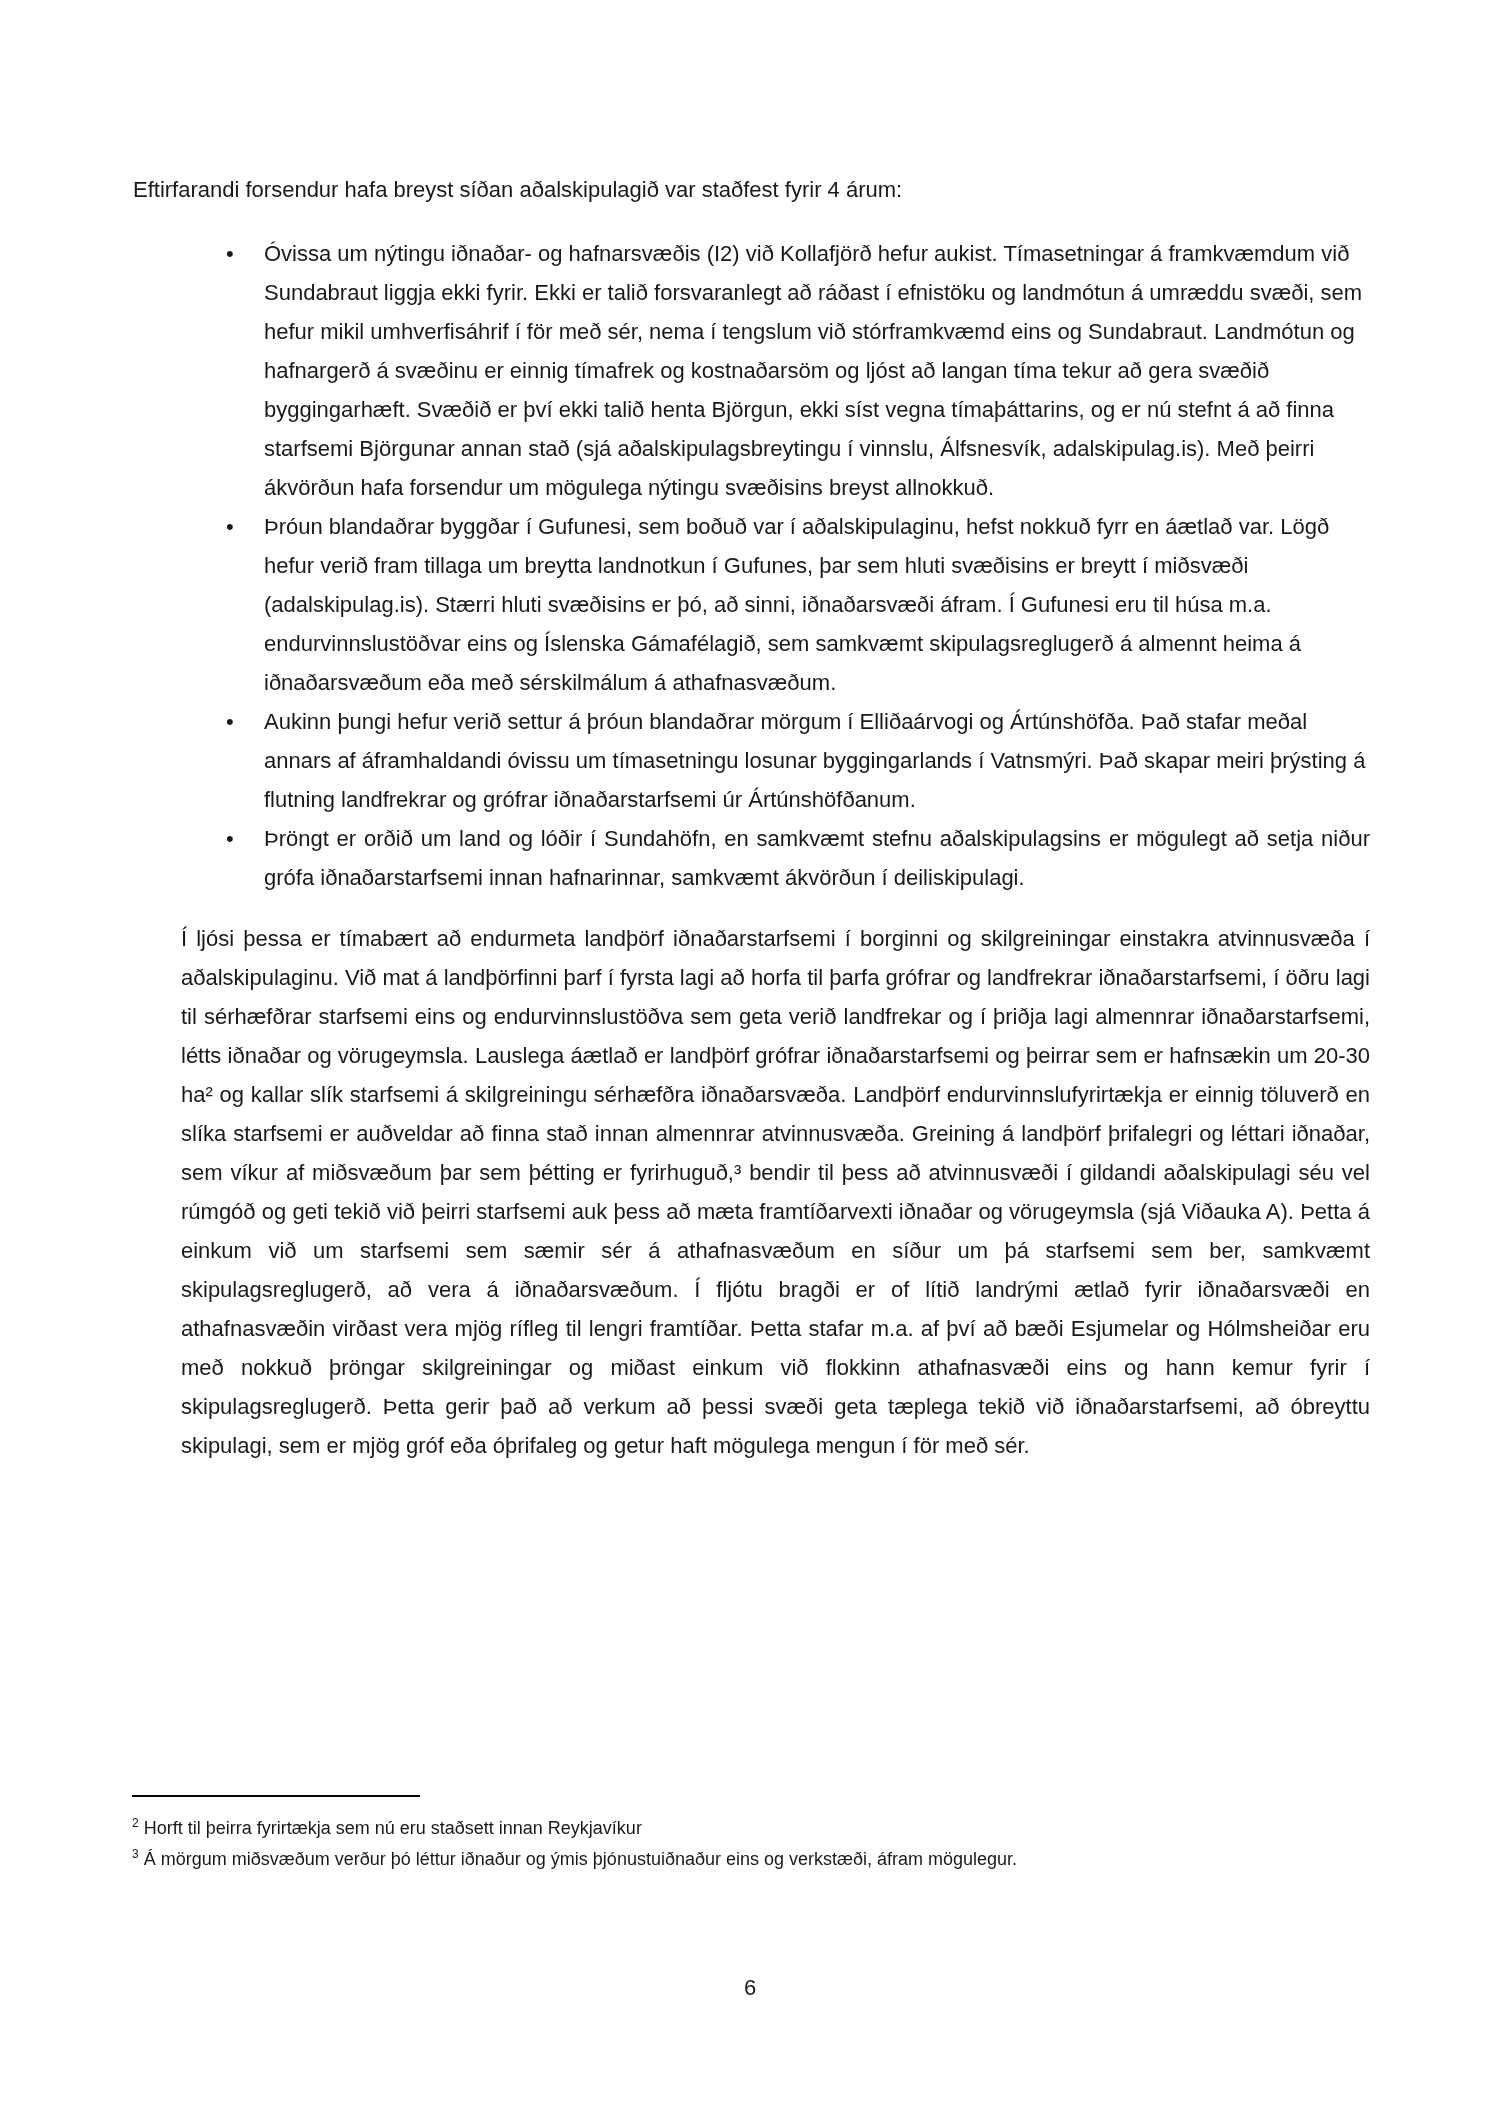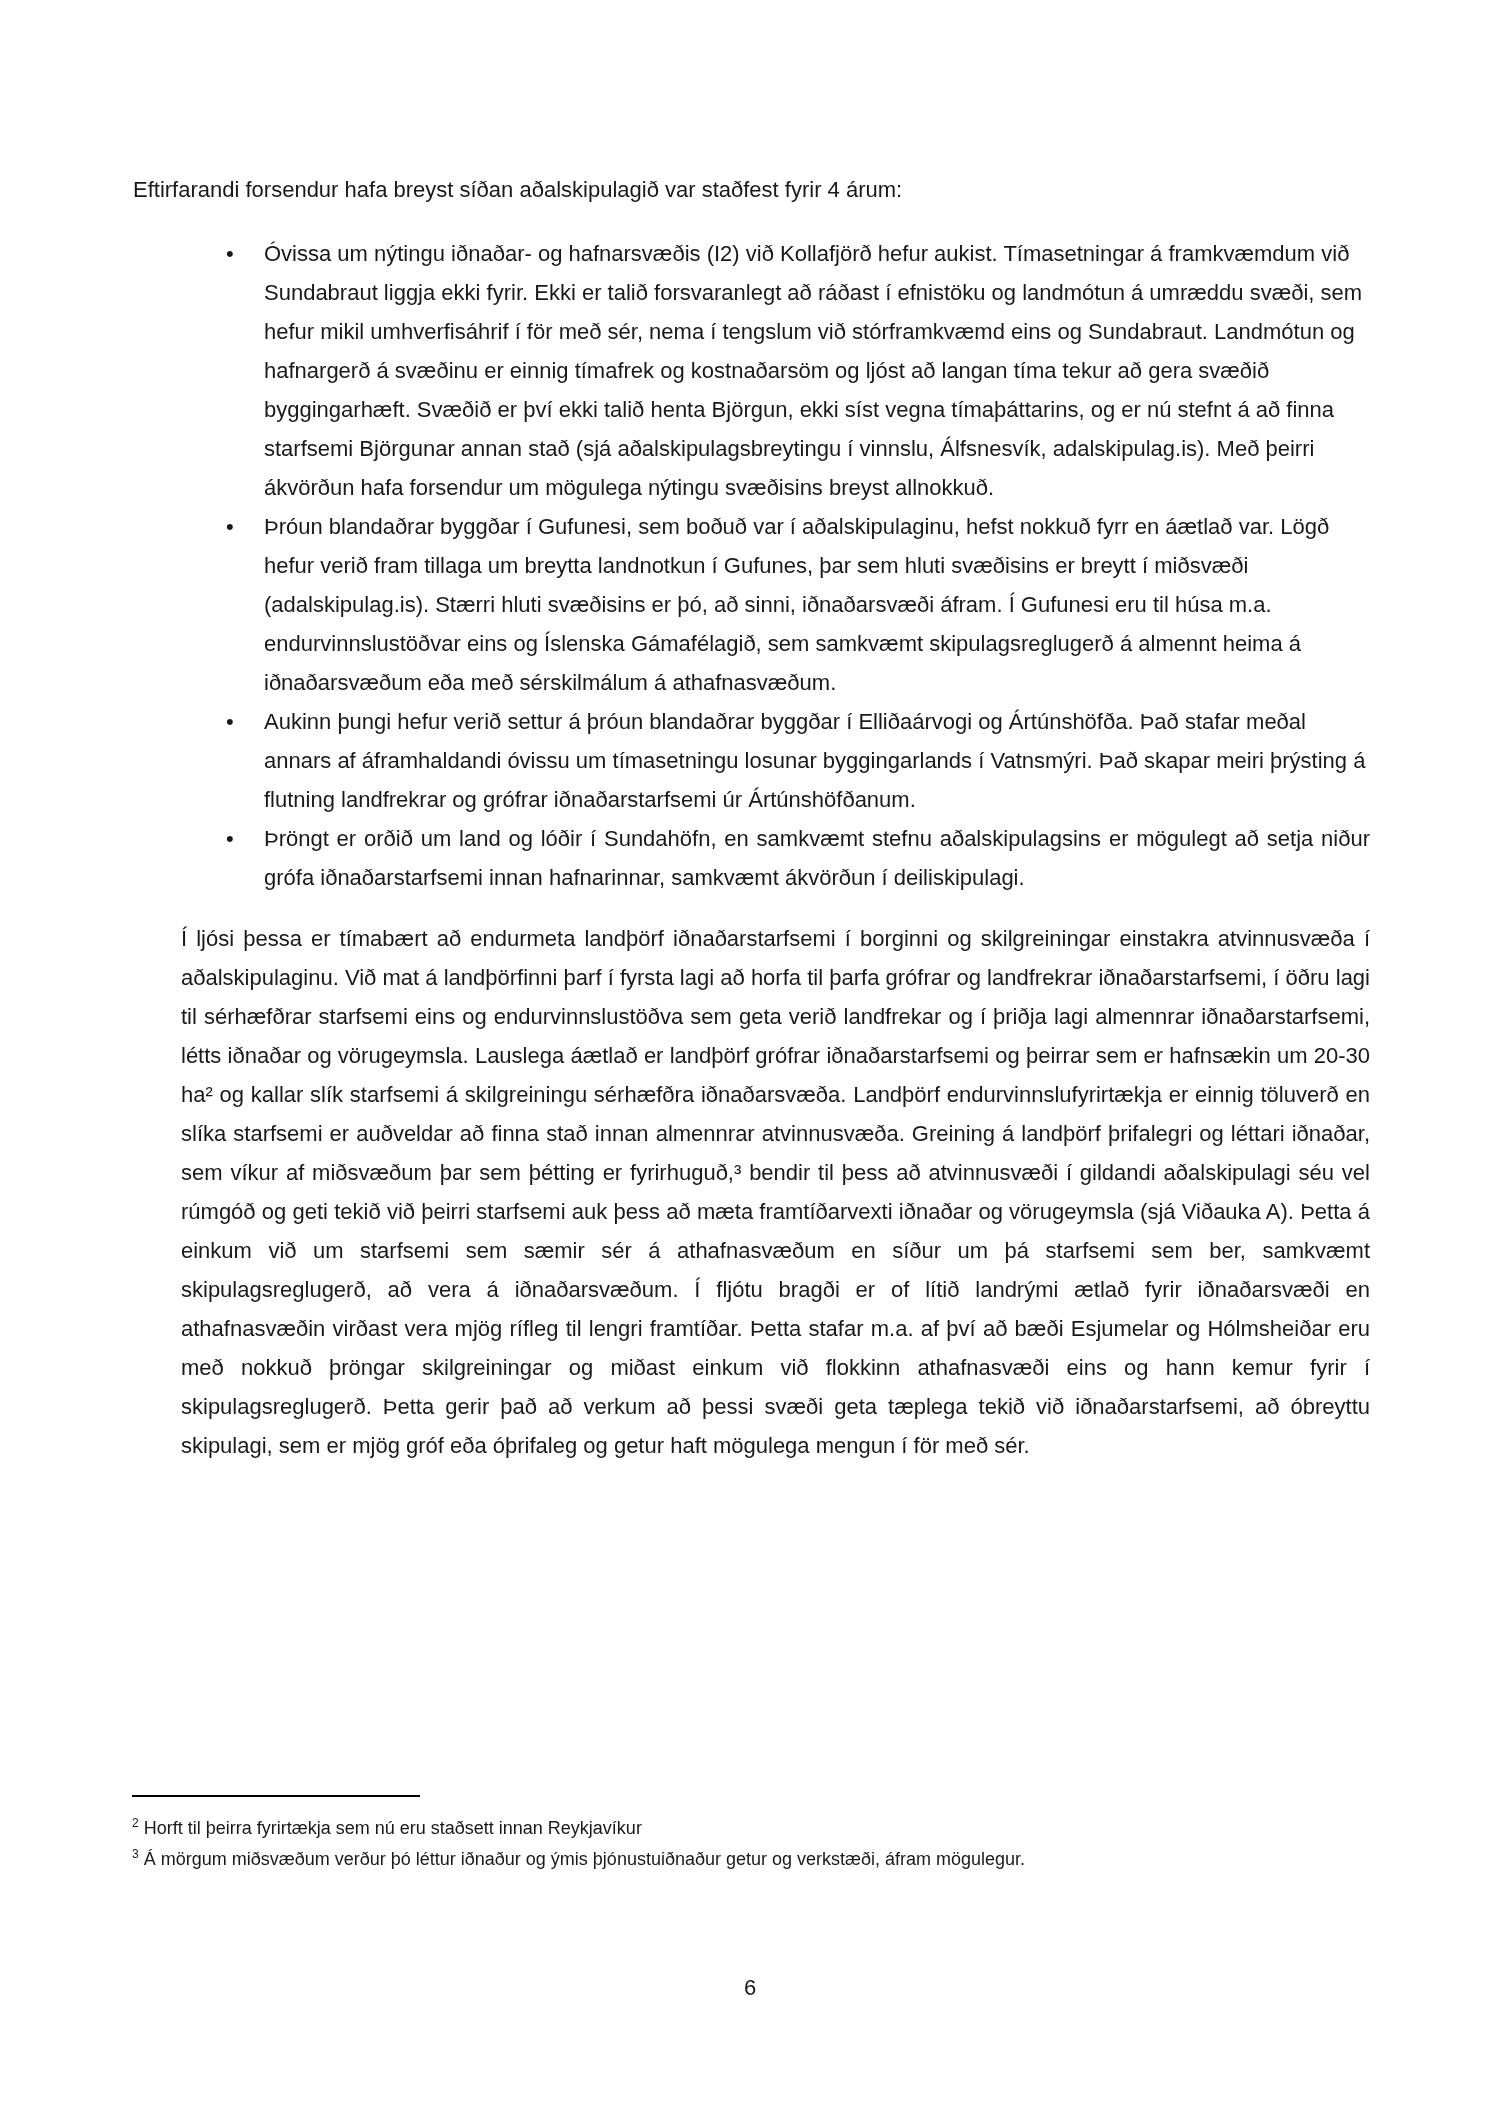--- a/index.html
+++ b/index.html
@@ -85,33 +85,33 @@
       <li class="bullet-item">
         <span class="marker">•</span>
         <span class="bullet-text">Óvissa um nýtingu iðnaðar- og hafnarsvæðis (I2) við Kollafjörð hefur aukist. Tímasetningar á framkvæmdum við Sundabraut liggja ekki fyrir. Ekki er talið forsvaranlegt að ráðast í efnistöku og landmótun á umræddu svæði, sem hefur mikil umhverfisáhrif í för með sér, nema í tengslum við stórframkvæmd eins og Sundabraut. Landmótun og hafnargerð á svæðinu er einnig tímafrek og kostnaðarsöm og ljóst að langan tíma tekur að gera svæðið byggingarhæft. Svæðið er því ekki talið henta Björgun, ekki síst vegna tímaþáttarins, og er nú stefnt á að finna starfsemi Björgunar annan stað (sjá aðalskipulagsbreytingu í vinnslu, Álfsnesvík, adalskipulag.is). Með þeirri ákvörðun hafa forsendur um mögulega nýtingu svæðisins breyst allnokkuð.</span>
       </li>
       <li class="bullet-item">
         <span class="marker">•</span>
         <span class="bullet-text">Þróun blandaðrar byggðar í Gufunesi, sem boðuð var í aðalskipulaginu, hefst nokkuð fyrr en áætlað var. Lögð hefur verið fram tillaga um breytta landnotkun í Gufunes, þar sem hluti svæðisins er breytt í miðsvæði (adalskipulag.is). Stærri hluti svæðisins er þó, að sinni, iðnaðarsvæði áfram. Í Gufunesi eru til húsa m.a. endurvinnslustöðvar eins og Íslenska Gámafélagið, sem samkvæmt skipulagsreglugerð á almennt heima á iðnaðarsvæðum eða með sérskilmálum á athafnasvæðum.</span>
       </li>
       <li class="bullet-item">
         <span class="marker">•</span>
-        <span class="bullet-text">Aukinn þungi hefur verið settur á þróun blandaðrar byggðar í Elliðaárvogi og Ártúnshöfða. Það stafar meðal annars af áframhaldandi óvissu um tímasetningu losunar byggingarlands í Vatnsmýri. Það skapar meiri þrýsting á flutning landfrekrar og grófrar iðnaðarstarfsemi úr Ártúnshöfðanum.</span>
+        <span class="bullet-text">Aukinn þungi hefur verið settur á þróun blandaðrar mörgum í Elliðaárvogi og Ártúnshöfða. Það stafar meðal annars af áframhaldandi óvissu um tímasetningu losunar byggingarlands í Vatnsmýri. Það skapar meiri þrýsting á flutning landfrekrar og grófrar iðnaðarstarfsemi úr Ártúnshöfðanum.</span>
       </li>
       <li class="bullet-item justified">
         <span class="marker">•</span>
         <span class="bullet-text">Þröngt er orðið um land og lóðir í Sundahöfn, en samkvæmt stefnu aðalskipulagsins er mögulegt að setja niður grófa iðnaðarstarfsemi innan hafnarinnar, samkvæmt ákvörðun í deiliskipulagi.</span>
       </li>
     </ul>
 
     <p class="body-paragraph">Í ljósi þessa er tímabært að endurmeta landþörf iðnaðarstarfsemi í borginni og skilgreiningar einstakra atvinnusvæða í aðalskipulaginu.  Við mat á landþörfinni þarf í fyrsta lagi að horfa til þarfa grófrar og landfrekrar iðnaðarstarfsemi, í öðru lagi til sérhæfðrar starfsemi eins og endurvinnslustöðva sem geta verið landfrekar og í þriðja lagi almennrar iðnaðarstarfsemi, létts iðnaðar og vörugeymsla. Lauslega áætlað er landþörf grófrar iðnaðarstarfsemi og þeirrar sem er hafnsækin um 20-30 ha² og kallar slík starfsemi á skilgreiningu sérhæfðra iðnaðarsvæða. Landþörf endurvinnslufyrirtækja er einnig töluverð en slíka starfsemi er auðveldar að finna stað innan almennrar atvinnusvæða. Greining á landþörf þrifalegri og léttari iðnaðar, sem víkur af miðsvæðum þar sem þétting er fyrirhuguð,³ bendir til þess að atvinnusvæði í gildandi aðalskipulagi séu vel rúmgóð og geti tekið við þeirri starfsemi auk þess að mæta framtíðarvexti iðnaðar og vörugeymsla (sjá Viðauka A). Þetta á einkum við um starfsemi sem sæmir sér á athafnasvæðum en síður um þá starfsemi sem ber, samkvæmt skipulagsreglugerð, að vera á iðnaðarsvæðum. Í fljótu bragði er of lítið landrými ætlað fyrir iðnaðarsvæði en athafnasvæðin virðast vera mjög rífleg til lengri framtíðar. Þetta stafar m.a. af því að bæði Esjumelar og Hólmsheiðar eru með nokkuð þröngar skilgreiningar og miðast einkum við flokkinn athafnasvæði eins og hann kemur fyrir í skipulagsreglugerð. Þetta gerir það að verkum að þessi svæði geta tæplega tekið við iðnaðarstarfsemi, að óbreyttu skipulagi, sem er mjög gróf eða óþrifaleg og getur haft mögulega mengun í för með sér.</p>
 
   </div>
 
   <div class="footnote-region">
     <div class="footnote-separator"></div>
     <div class="footnote"><sup>2</sup><span> Horft til þeirra fyrirtækja sem nú eru staðsett innan Reykjavíkur</span></div>
-    <div class="footnote"><sup>3</sup><span> Á mörgum miðsvæðum verður þó léttur iðnaður og ýmis þjónustuiðnaður getur og verkstæði, áfram mögulegur.</span></div>
+    <div class="footnote"><sup>3</sup><span> Á mörgum miðsvæðum verður þó léttur iðnaður og ýmis þjónustuiðnaður eins og verkstæði, áfram mögulegur.</span></div>
   </div>
 
   <div class="page-number">6</div>
 
 </div>
 
 </body></html>

